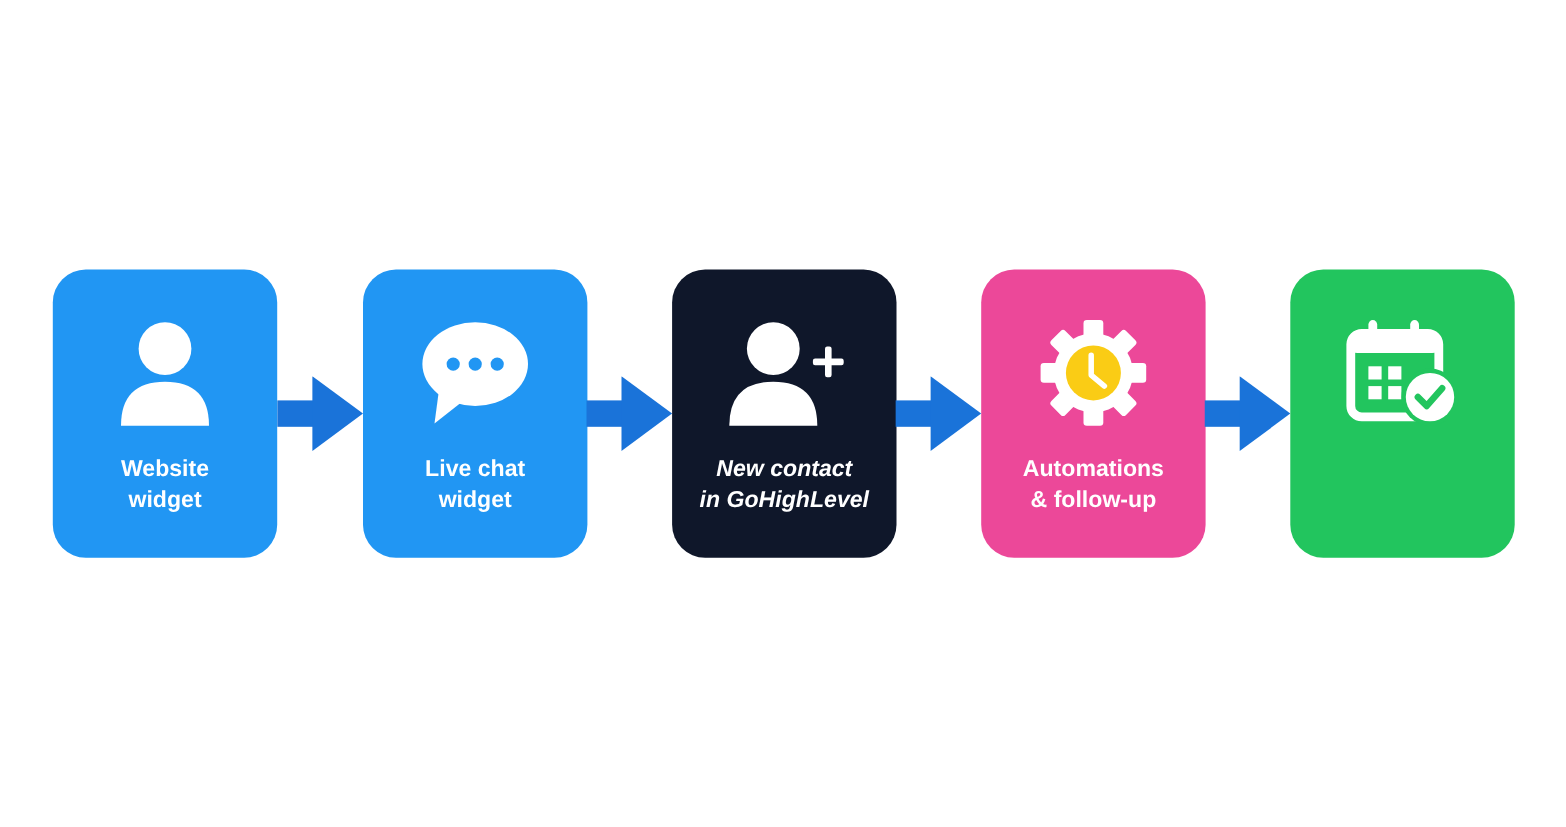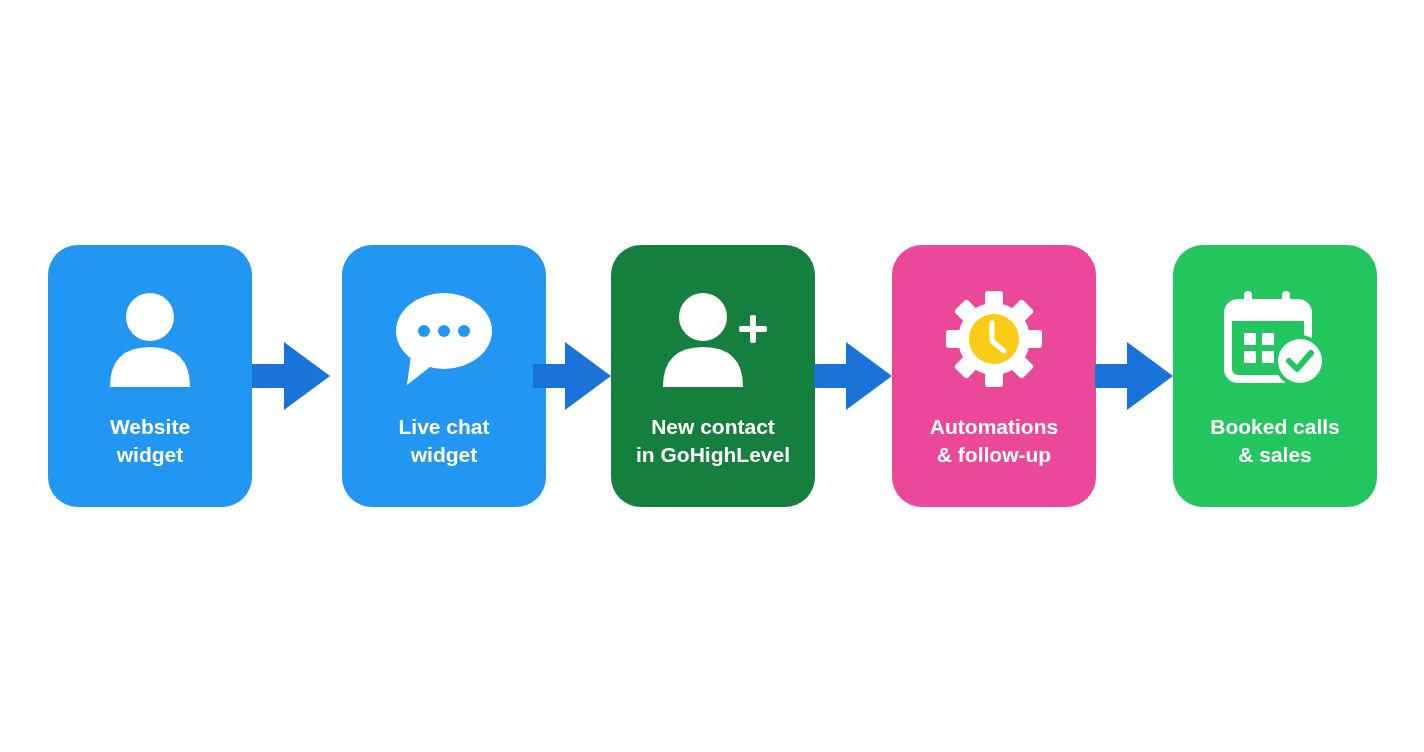--- a/index.html
+++ b/index.html
@@ -32,42 +32,42 @@
     <div>Website</div>
     <div>widget</div>
   </div>
 </div>
 
 <svg class="arrow" style="left:252px;" viewBox="0 0 80 68">
   <rect x="0" y="22" width="34" height="24" fill="#1A73D9"></rect>
   <polygon points="32,0 78,34 32,68" fill="#1A73D9"></polygon>
 </svg>
 
-<div class="card" style="left:330px; background:#2196F3;margin-left:12px;">
+<div class="card" style="left:330px; background:#2196F3;">
   <div class="icon">
     <svg width="110" height="100" viewBox="0 0 110 100">
       <ellipse cx="55" cy="42" rx="48" ry="38" fill="#fff"></ellipse>
       <polygon points="22,66 18,96 46,74" fill="#fff"></polygon>
       <circle cx="35" cy="42" r="6" fill="#2196F3"></circle>
       <circle cx="55" cy="42" r="6" fill="#2196F3"></circle>
       <circle cx="75" cy="42" r="6" fill="#2196F3"></circle>
     </svg>
   </div>
   <div class="label">
     <div>Live chat</div>
     <div>widget</div>
   </div>
 </div>
 
 <svg class="arrow" style="left:533px;" viewBox="0 0 80 68">
   <rect x="0" y="22" width="34" height="24" fill="#1A73D9"></rect>
   <polygon points="32,0 78,34 32,68" fill="#1A73D9"></polygon>
 </svg>
 
-<div class="card" style="left:611px; background:#15803d;">
+<div class="card" style="left:611px; background:#0f172a;font-style:italic;">
   <div class="icon">
     <svg width="110" height="100" viewBox="0 0 110 100">
       <circle cx="45" cy="28" r="24" fill="#fff"></circle>
       <path d="M5 98 Q5 58 45 58 Q85 58 85 98 Z" fill="#fff"></path>
       <rect x="92" y="26" width="6" height="28" rx="2" fill="#fff"></rect>
       <rect x="81" y="37" width="28" height="6" rx="2" fill="#fff"></rect>
     </svg>
   </div>
   <div class="label">
     <div>New contact</div>
@@ -118,17 +118,13 @@
       <rect x="62" y="2" width="8" height="22" rx="4" fill="#fff"></rect>
       <rect x="24" y="44" width="12" height="12" fill="#fff"></rect>
       <rect x="42" y="44" width="12" height="12" fill="#fff"></rect>
       <rect x="24" y="62" width="12" height="12" fill="#fff"></rect>
       <rect x="42" y="62" width="12" height="12" fill="#fff"></rect>
       <circle cx="80" cy="72" r="26" fill="#22C55E"></circle>
       <circle cx="80" cy="72" r="22" fill="#fff"></circle>
       <path d="M69 72 L77 80 L91 64" stroke="#22C55E" stroke-width="6" fill="none" stroke-linecap="round" stroke-linejoin="round"></path>
     </svg>
   </div>
-  <div class="label">
-    <div>Booked calls</div>
-    <div>&amp; sales</div>
-  </div>
 </div>
 
 </body></html>

